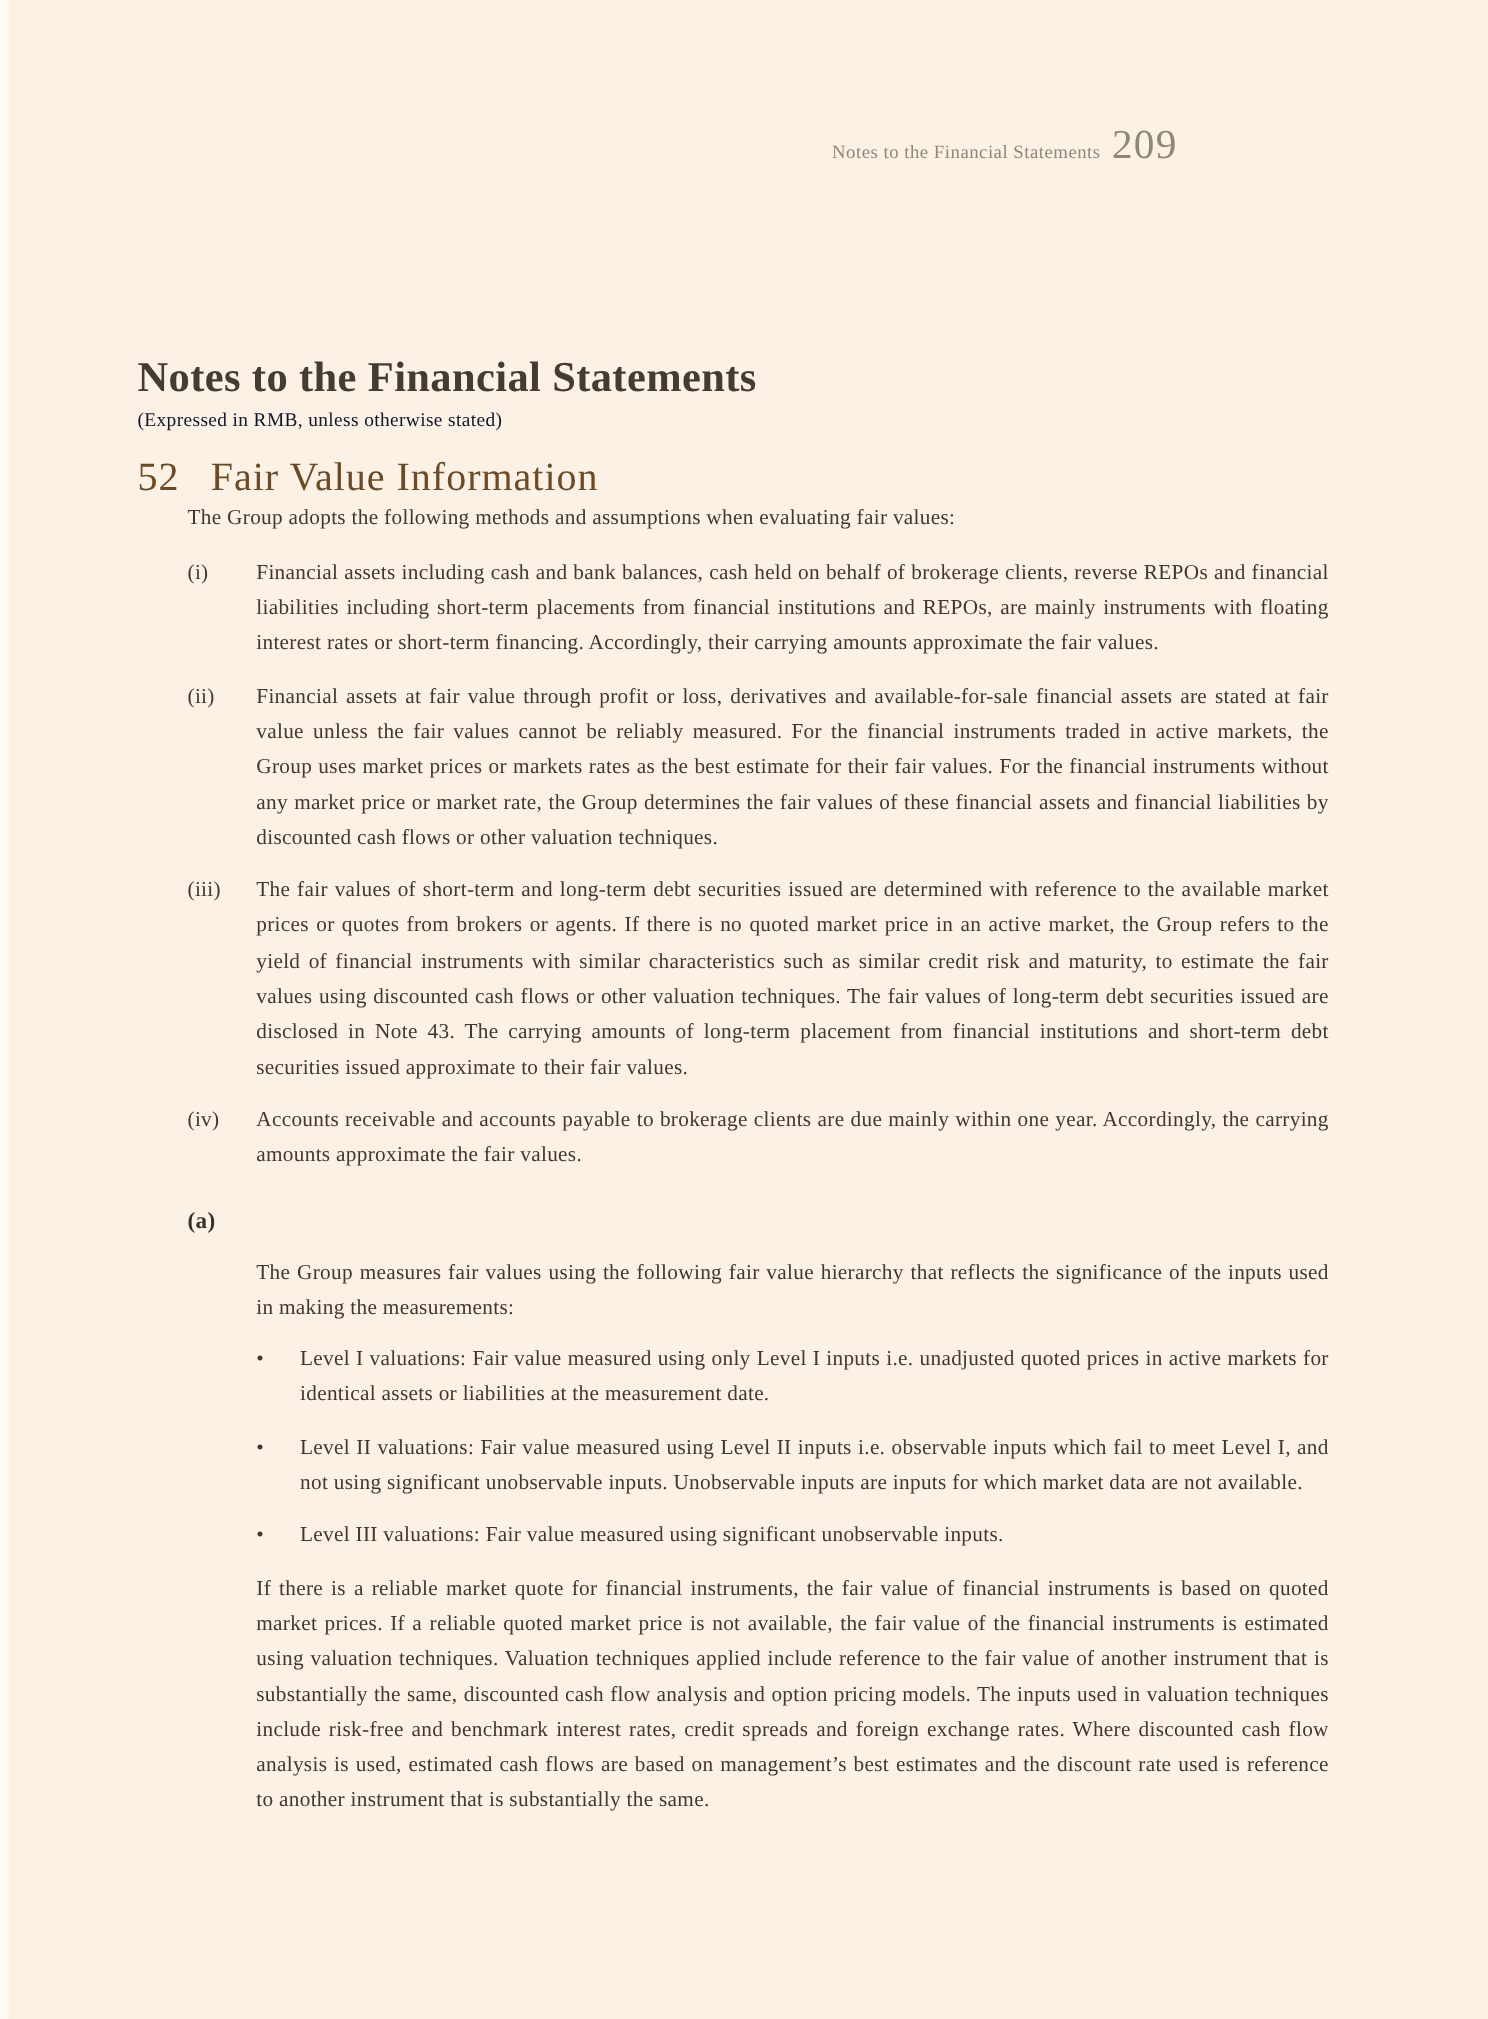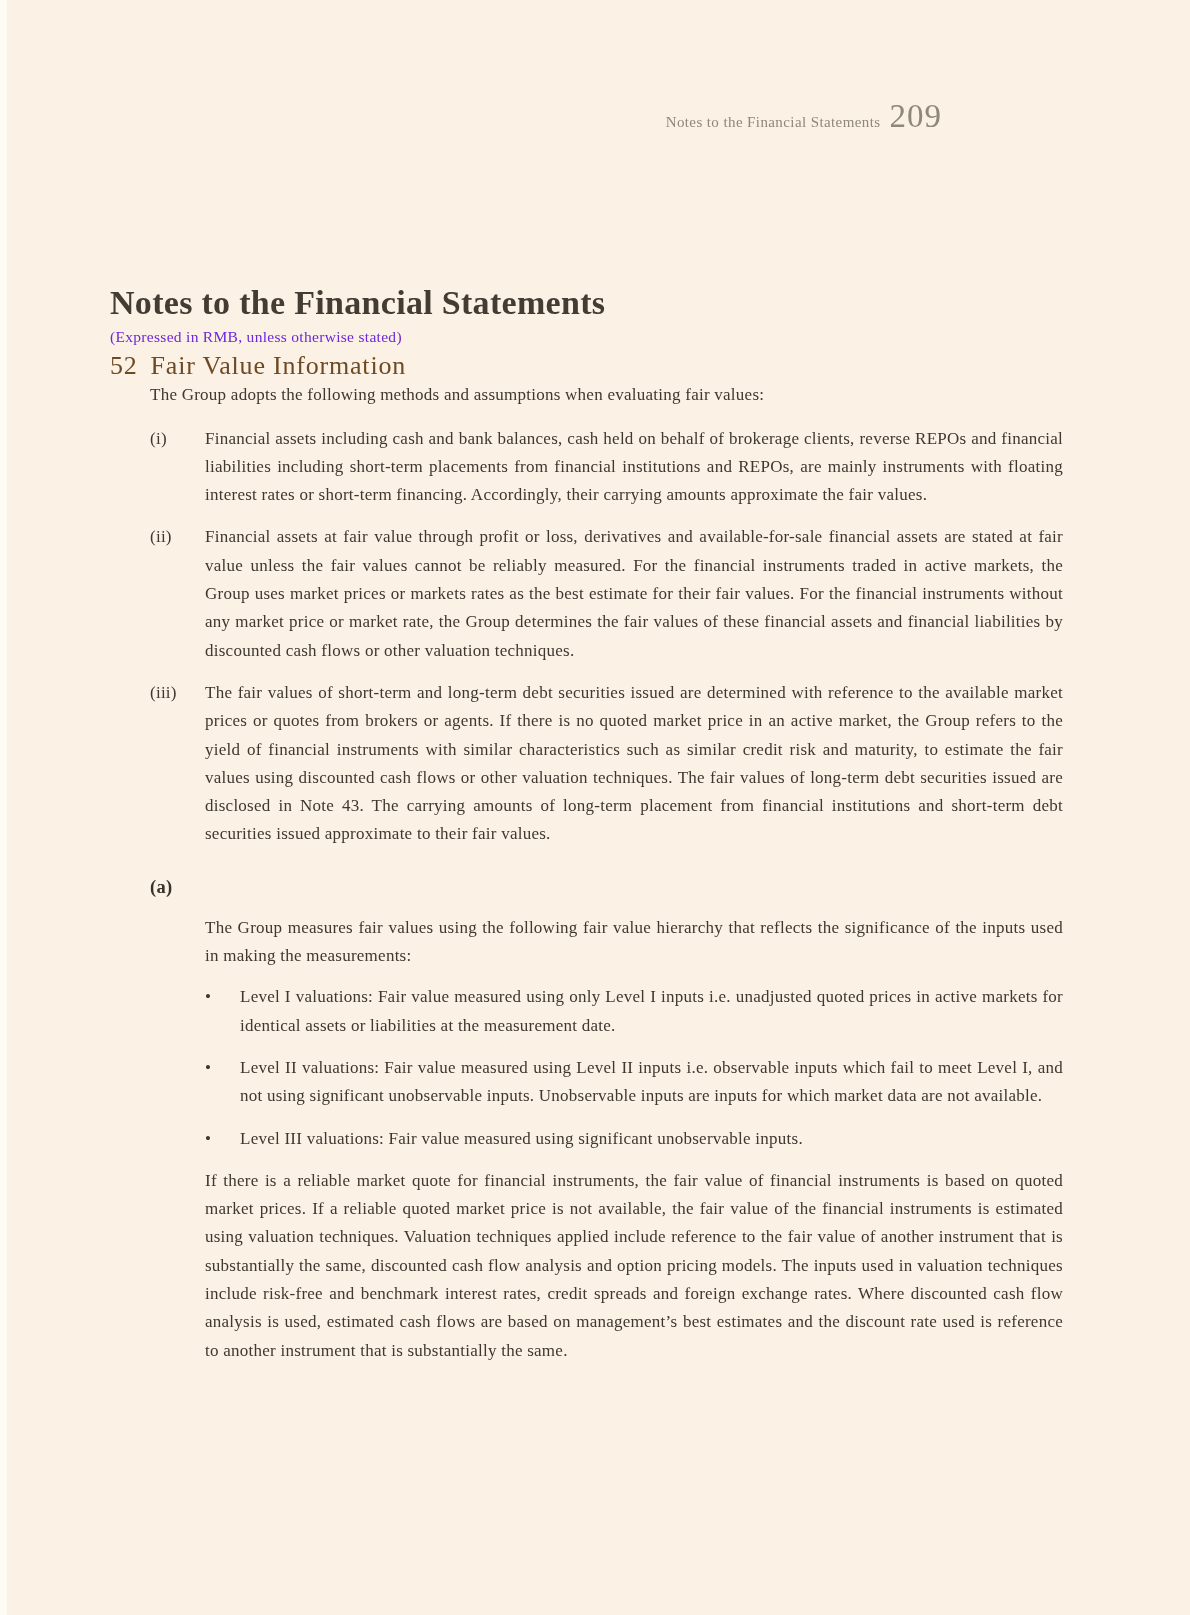--- a/index.html
+++ b/index.html
@@ -52,27 +52,27 @@
     font-size: 34px;
     font-weight: bold;
     color: #423c33;
     letter-spacing: 0.3px;
     line-height: 1.15;
   }
   .doc-subtitle {
     margin-top: 6px;
     font-size: 15.5px;
     letter-spacing: 0.3px;
-    color: #6d28d9;
+    color: #0f172a;
   }
   .section-heading {
-    margin-top: 4px;
+    margin-top: 16px;
     display: flex;
-    gap: 13px;
-    font-size: 26px;
+    gap: 25px;
+    font-size: 32px;
     letter-spacing: 0.8px;
     color: #6e4a24;
     line-height: 1.2;
   }
   .section-body {
     margin-left: 40px;   
     width: 913px;        
     font-size: 17px;
     line-height: 28.3px;
     letter-spacing: 0.25px;
@@ -129,20 +129,24 @@
       <div class="list-item">
         <span class="marker">(ii)</span>
         <p class="item-text para">Financial assets at fair value through profit or loss, derivatives and available-for-sale financial assets are stated at fair value unless the fair values cannot be reliably measured. For the financial instruments traded in active markets, the Group uses market prices or markets rates as the best estimate for their fair values. For the financial instruments without any market price or market rate, the Group determines the fair values of these financial assets and financial liabilities by discounted cash flows or other valuation techniques.</p>
       </div>
 
       <div class="list-item">
         <span class="marker">(iii)</span>
         <p class="item-text para">The fair values of short-term and long-term debt securities issued are determined with reference to the available market prices or quotes from brokers or agents. If there is no quoted market price in an active market, the Group refers to the yield of financial instruments with similar characteristics such as similar credit risk and maturity, to estimate the fair values using discounted cash flows or other valuation techniques. The fair values of long-term debt securities issued are disclosed in Note 43. The carrying amounts of long-term placement from financial institutions and short-term debt securities issued approximate to their fair values.</p>
       </div>
 
+      <div class="list-item">
+        <span class="marker">(iv)</span>
+        <p class="item-text para">Accounts receivable and accounts payable to brokerage clients are due mainly within one year. Accordingly, the carrying amounts approximate the fair values.</p>
+      </div>
 
       <div class="subsection-heading">
         <span class="marker">(a)</span>
       </div>
 
       <div class="sub-body">
         <p class="sub-intro para">The Group measures fair values using the following fair value hierarchy that reflects the significance of the inputs used in making the measurements:</p>
 
         <div class="bullet-item">
           <span class="bullet">•</span>

